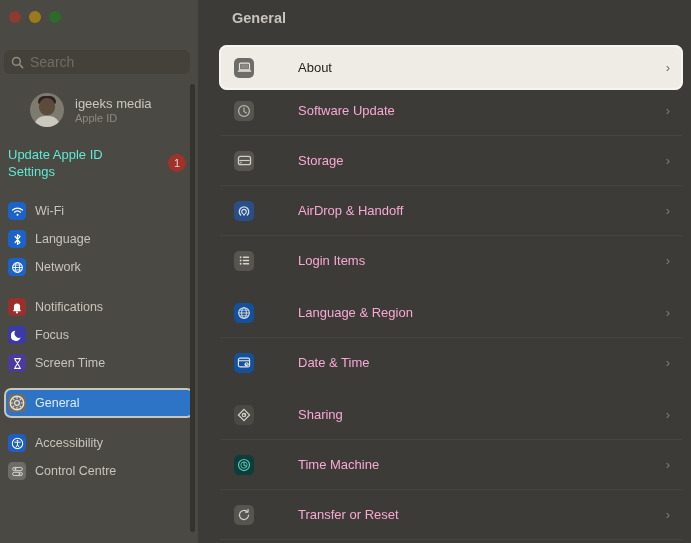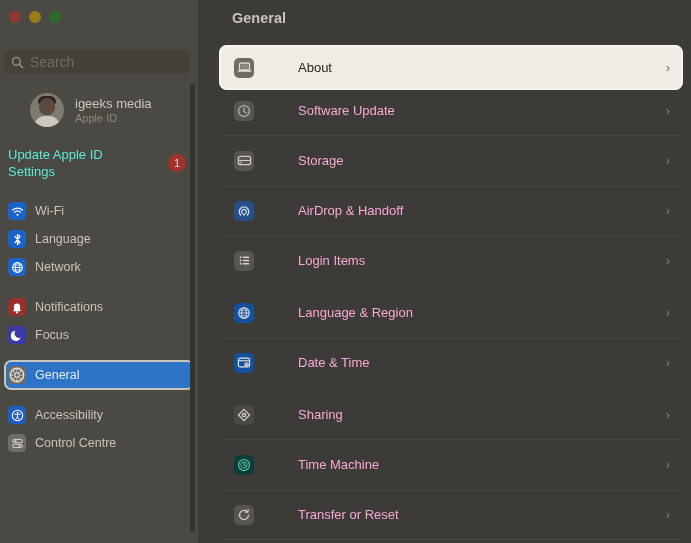--- a/index.html
+++ b/index.html
@@ -302,20 +302,28 @@
           <span class="sb-label">Notifications</span>
         </div>
         <div class="sb-item">
           <span class="sb-icon" style="background: rgb(59, 58, 168);">
             <svg width="12" height="13" viewBox="0 0 14 16">
               <path d="M11.5 10.6A5.6 5.6 0 0 1 5 2.1a6.3 6.3 0 1 0 6.5 8.5z" fill="#fff"></path>
             </svg>
           </span>
           <span class="sb-label">Focus</span>
         </div>
+        <div class="sb-item">
+          <span class="sb-icon" style="background: rgb(74, 59, 156);">
+            <svg width="11" height="13" viewBox="0 0 12 16">
+              <path d="M2.4 2h7.2M2.4 14h7.2M3 2.4c0 3 3 4.4 3 5.6 0 1.2-3 2.6-3 5.6M9 2.4c0 3-3 4.4-3 5.6 0 1.2 3 2.6 3 5.6" fill="none" stroke="#fff" stroke-width="1.3" stroke-linecap="round"></path>
+            </svg>
+          </span>
+          <span class="sb-label">Screen Time</span>
+        </div>
         <div class="sb-gap"></div>
         <div class="sb-item selected">
           <span class="sb-icon" style="background: rgb(110, 108, 102);">
             <svg width="16" height="16" viewBox="0 0 18 18">
               <circle cx="9" cy="9" r="7.6" fill="none" stroke="#e3e1da" stroke-width="1.5"></circle>
               <circle cx="9" cy="9" r="2.7" fill="none" stroke="#e3e1da" stroke-width="1.3"></circle>
               <path d="M9 2.2v2M9 13.8v2M2.2 9h2M13.8 9h2M4.2 4.2l1.4 1.4M12.4 12.4l1.4 1.4M13.8 4.2l-1.4 1.4M5.6 12.4l-1.4 1.4" stroke="#e3e1da" stroke-width="1.2" stroke-linecap="round"></path>
             </svg>
           </span>
           <span class="sb-label">General</span>

